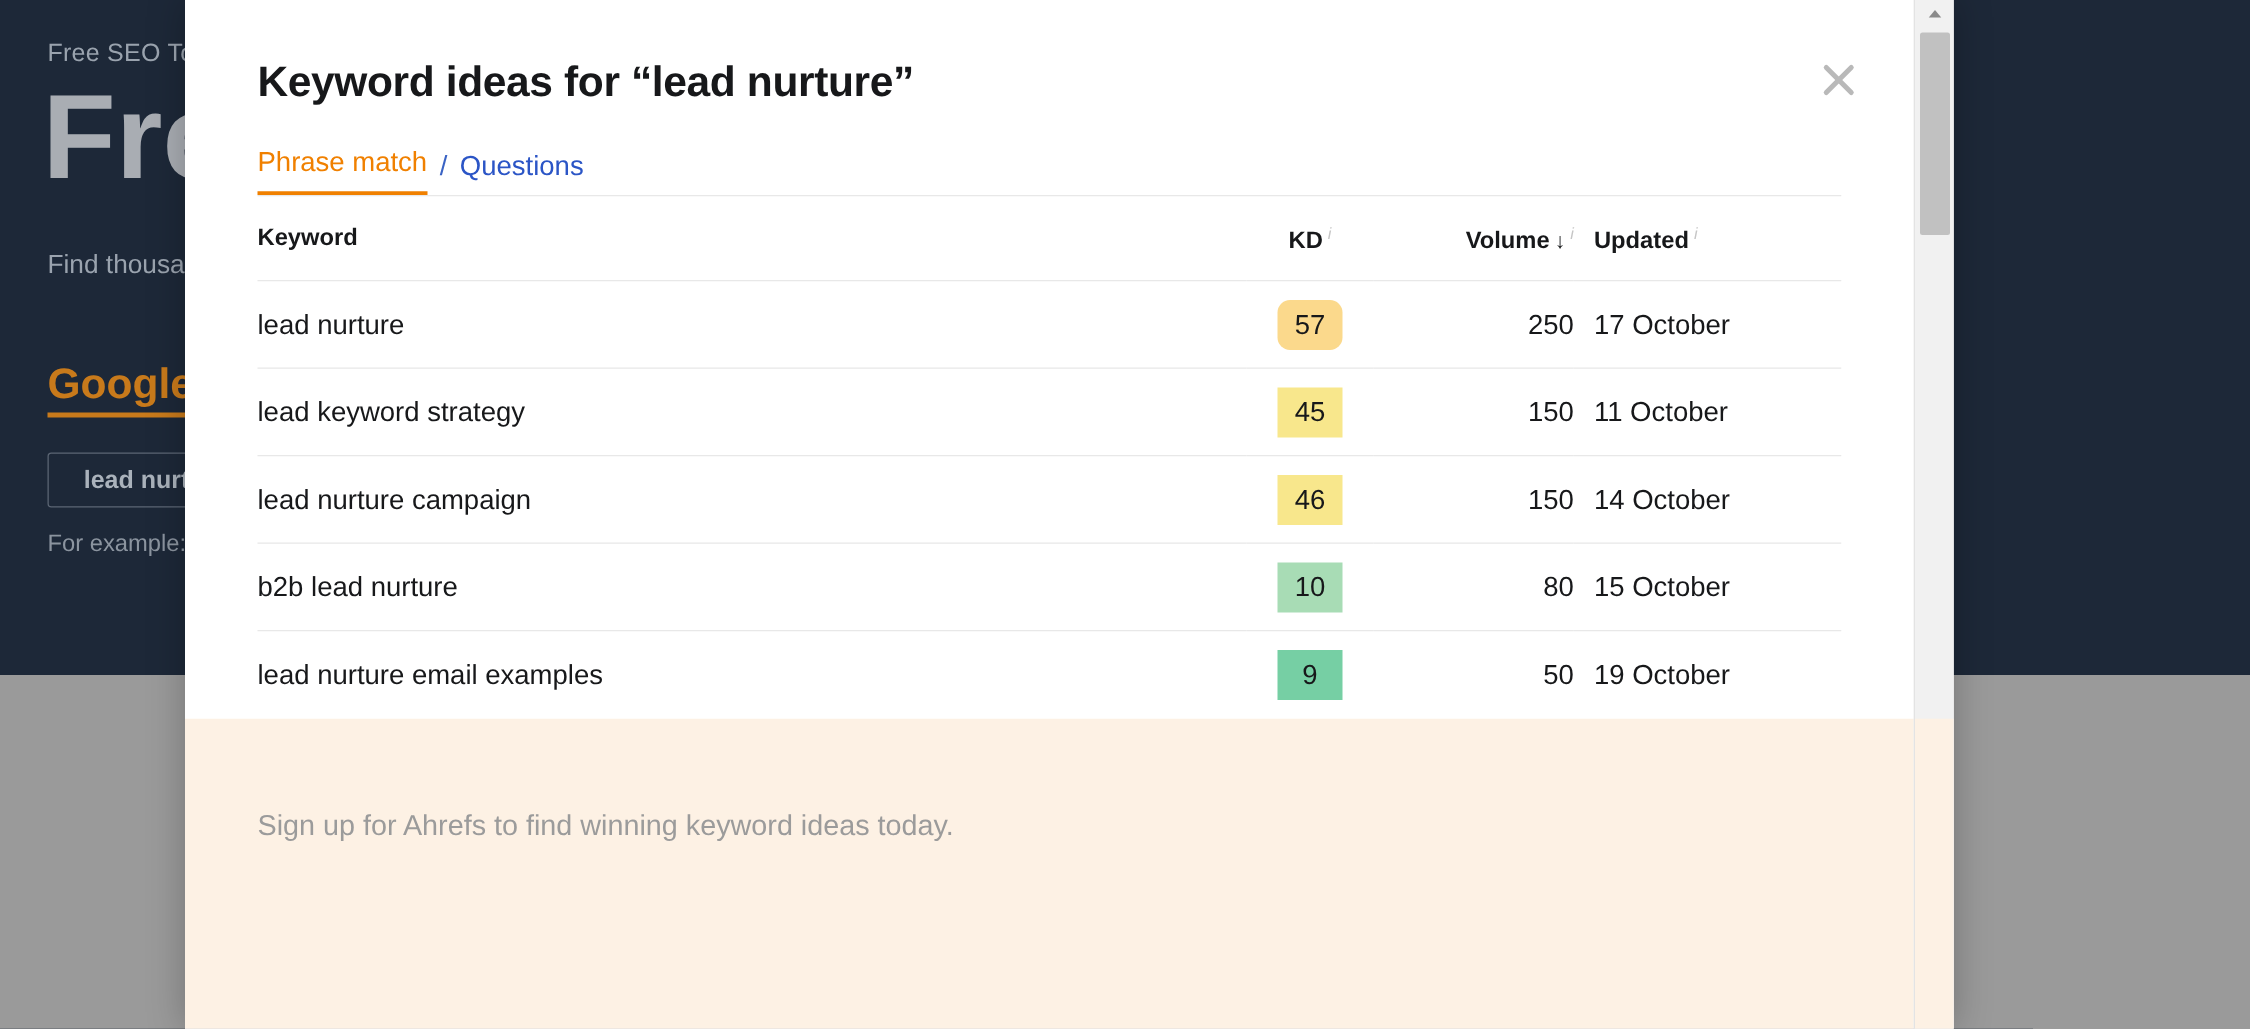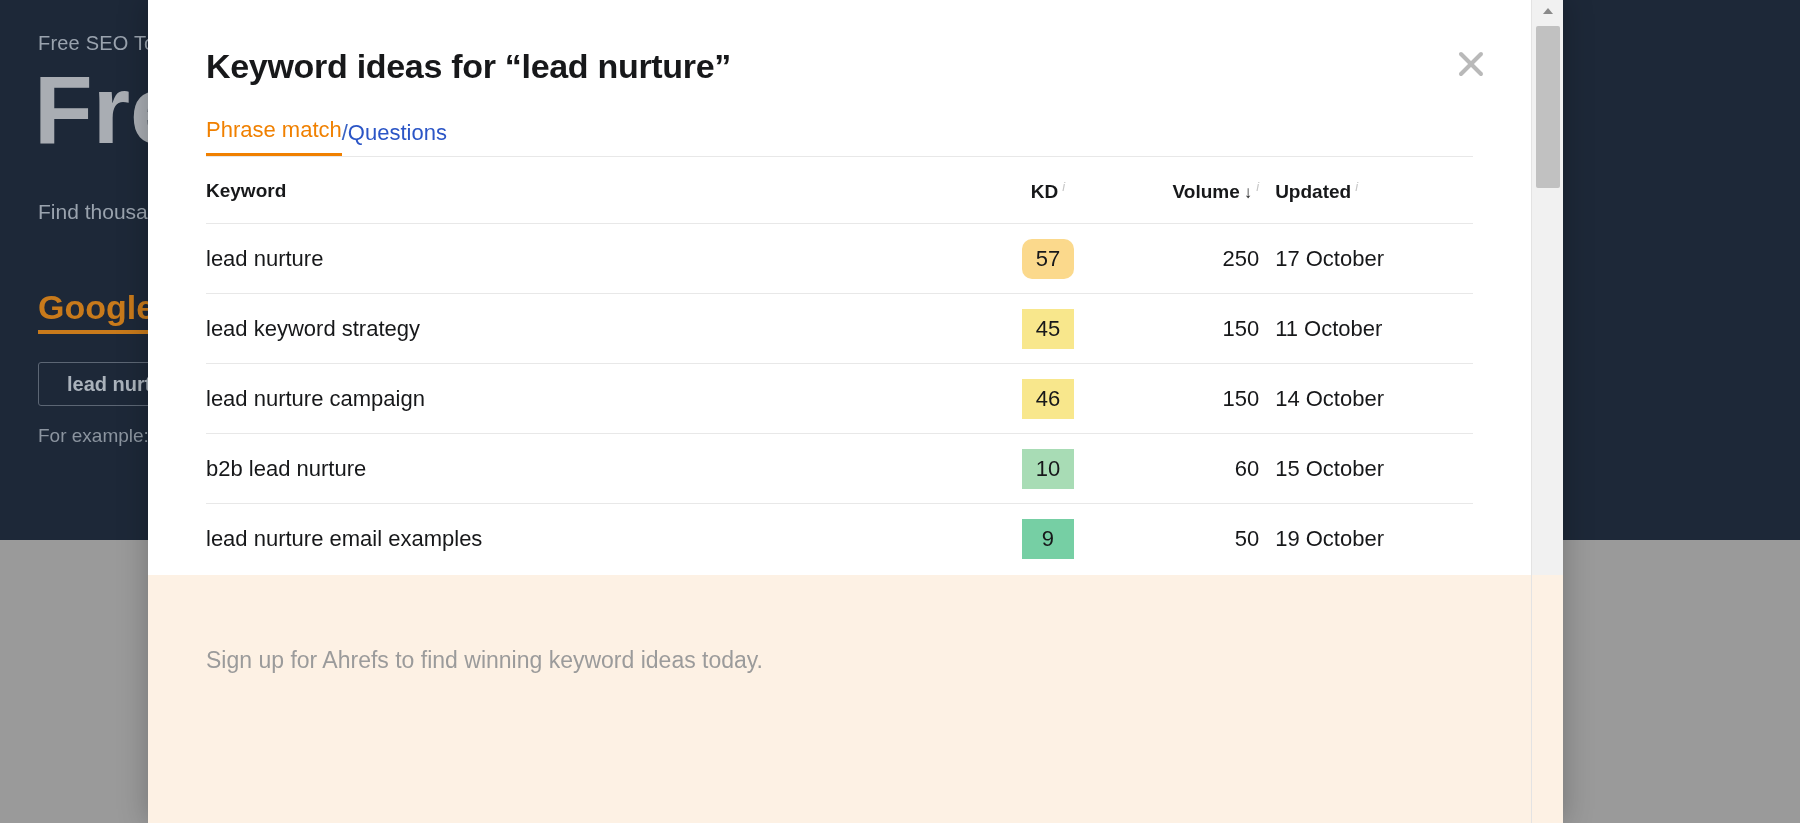--- a/index.html
+++ b/index.html
@@ -164,20 +164,21 @@
     align-items: center;
     justify-content: center;
     color: #b9b9b9;
   }
   .close-btn svg { display: block; }
 
   
   .tabs {
     display: flex;
     align-items: flex-end;
+    gap: 10px;
     padding: 30px 58px 0 58px;
     font-size: 22px;
   }
   .tab {
     position: relative;
     padding-bottom: 10px;
     cursor: pointer;
     white-space: nowrap;
   }
   .tab.active {
@@ -405,21 +406,21 @@
           </tr>
           <tr>
             <td>lead nurture campaign</td>
             <td class="td-kd"><span class="kd-badge" style="background: rgb(248, 231, 140);">46</span></td>
             <td class="td-volume">150</td>
             <td class="td-updated">14 October</td>
           </tr>
           <tr>
             <td>b2b lead nurture</td>
             <td class="td-kd"><span class="kd-badge" style="background: rgb(168, 220, 181);">10</span></td>
-            <td class="td-volume">60</td>
+            <td class="td-volume">80</td>
             <td class="td-updated">15 October</td>
           </tr>
           <tr>
             <td>lead nurture email examples</td>
             <td class="td-kd"><span class="kd-badge" style="background: rgb(118, 207, 164);">9</span></td>
             <td class="td-volume">50</td>
             <td class="td-updated">19 October</td>
           </tr>
         </tbody>
     </table>

